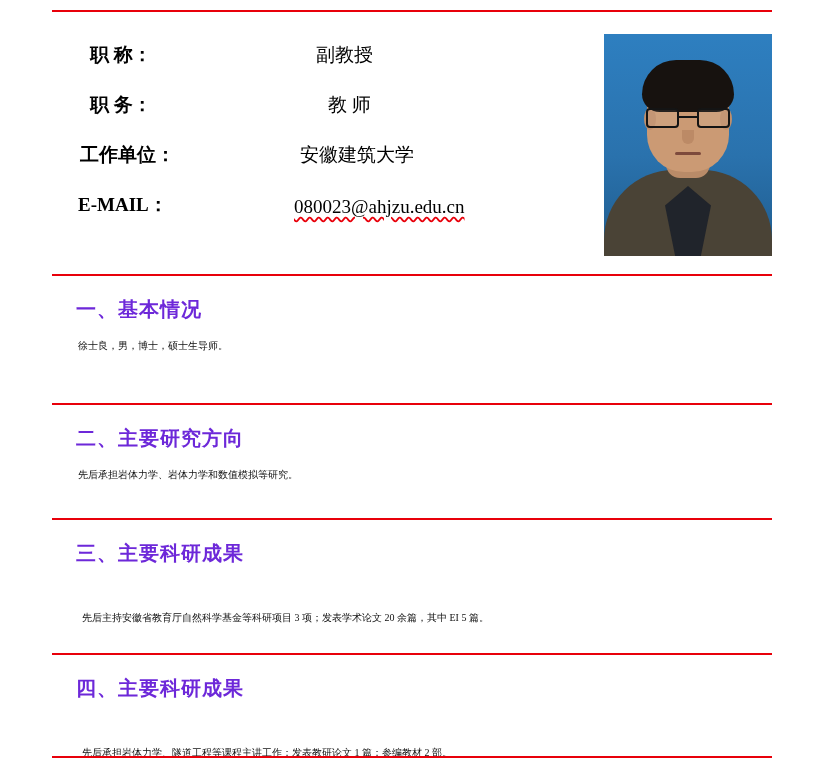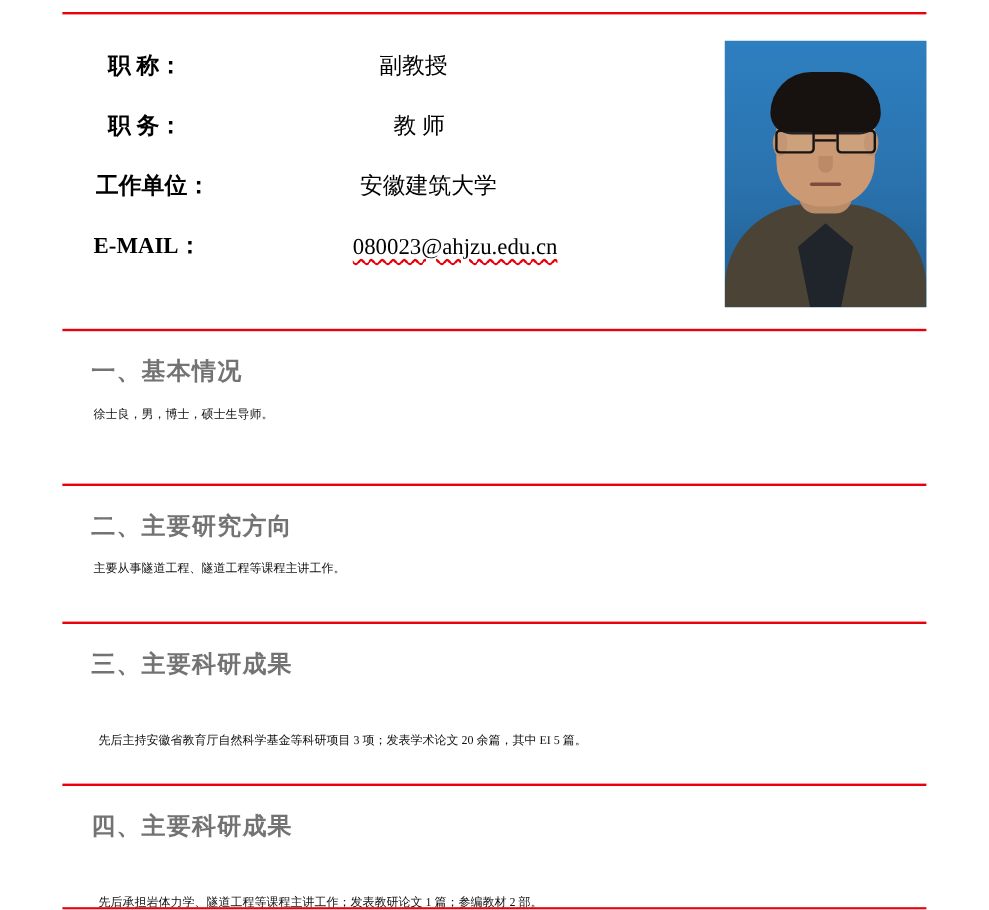--- a/index.html
+++ b/index.html
@@ -200,21 +200,21 @@
     height: 14px;
     background: #bc8a66;
     border-radius: 0 0 6px 6px;
   }
 
   
   .section {
     padding-top: 14px;
   }
   .section-title {
-    color: #737373;
+    color: #6d28d9;
     font-weight: bold;
     font-size: 20px;
     font-family: "Liberation Serif", "DejaVu Serif", serif;
     margin: 6px 0 8px 24px;
     letter-spacing: 1px;
   }
   .section-body {
     font-size: 10px;
     line-height: 30px;
     color: #111111;
@@ -288,21 +288,21 @@
 
   <div class="section">
     <div class="section-title">一、基本情况</div>
     <div class="section-body">徐士良，男，博士，硕士生导师。</div>
   </div>
   <div class="sec-sp-1"></div>
   <div class="rule"></div>
 
   <div class="section">
     <div class="section-title">二、主要研究方向</div>
-    <div class="section-body">主要从事隧道工程、隧道工程等课程主讲工作。</div>
+    <div class="section-body">先后承担岩体力学、岩体力学和数值模拟等研究。</div>
   </div>
   <div class="sec-sp-2"></div>
   <div class="rule"></div>
 
   <div class="section">
     <div class="section-title">三、主要科研成果</div>
     <div class="section-body indent">先后主持安徽省教育厅自然科学基金等科研项目 3 项；发表学术论文 20 余篇，其中 EI 5 篇。</div>
   </div>
   <div class="sec-sp-3"></div>
   <div class="rule"></div>

